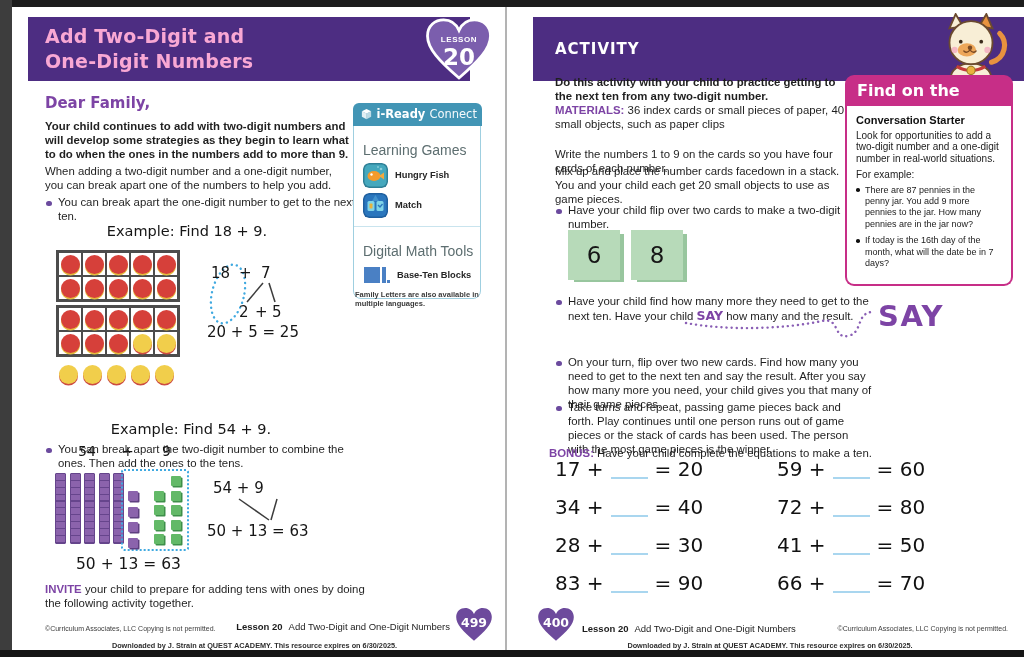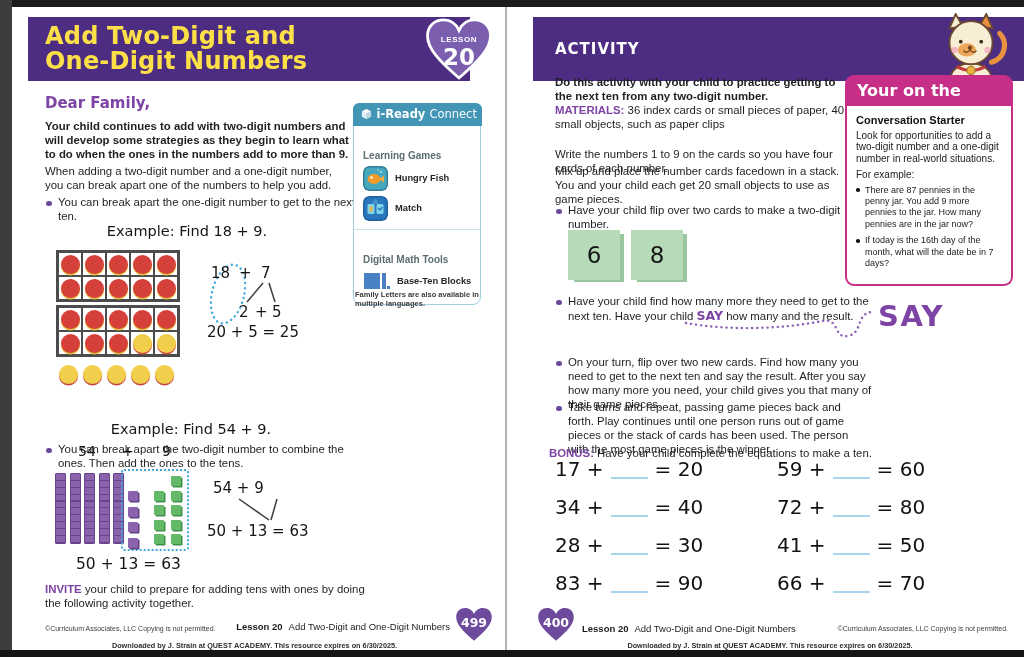--- a/index.html
+++ b/index.html
@@ -19,21 +19,21 @@
   .bold{font-weight:bold;}
   .bullet{padding-left:13px;position:relative;}
   .bullet::before{content:"";position:absolute;left:1px;top:4.6px;width:5.6px;height:5.6px;border-radius:50%;background:#6b4a9e;}
   .purple-label{color:#7d44a5;font-weight:bold;}
   .school{font-family:"DejaVu Sans",sans-serif;font-weight:500;color:#161616;}
   .abs{position:absolute;}
 
   
   .lp-header{position:absolute;left:16px;top:10px;width:442px;height:64px;background:#4d2d82;
              display:flex;align-items:center;padding-left:17px;box-sizing:border-box;}
-  .h-title{font-family:"DejaVu Sans",sans-serif;font-weight:800;font-size:24px;line-height:25.5px;color:#fde047;letter-spacing:.2px;}
+  .h-title{font-family:"DejaVu Sans",sans-serif;font-weight:800;font-size:19px;line-height:25.5px;color:#f9a8d4;letter-spacing:.2px;}
   .heart-badge{position:absolute;left:412px;top:4px;width:70px;height:78px;}
   .heart-badge svg{position:absolute;left:0;top:0;}
   .lh-label{position:absolute;left:0;top:24px;width:70px;text-align:center;color:#fff;font-size:8px;font-weight:bold;letter-spacing:.6px;}
   .lh-num{position:absolute;left:0;top:33px;width:70px;text-align:center;color:#fff;font-size:23px;font-weight:800;font-family:"DejaVu Sans",sans-serif;}
   .greeting{position:absolute;left:33px;top:87px;font-family:"DejaVu Sans",sans-serif;font-weight:800;font-size:15px;color:#7d44a5;}
 
   .example-title{font-family:"DejaVu Sans",sans-serif;font-weight:500;font-size:14.5px;color:#161616;text-align:center;}
 
   
   .frame{display:grid;grid-template-columns:repeat(5,24px);grid-auto-rows:24px;border:2px solid #4c4c4c;width:max-content;background:#fff;}
@@ -56,21 +56,21 @@
   .green-units .cube{background:#63b968;box-shadow:1.5px 1.5px 0 #3e8f4a;}
   .purple-units{display:grid;gap:5.5px;}
   .green-units{display:grid;grid-template-columns:12px 12px;gap:4.5px 5px;}
   .green-units .cube:first-child{grid-column:2;}
 
   
   .iready-box{position:absolute;left:341px;top:96px;width:128px;border:1.5px solid #9fcfe0;border-radius:8px;background:#fff;box-sizing:border-box;}
   .ir-header{background:#4295b5;border-radius:6px 6px 0 0;height:23px;display:flex;align-items:center;gap:4px;padding-left:7px;margin:-1.5px -1.5px 0 -1.5px;}
   .ir-brand{color:#fff;font-size:11.5px;font-weight:800;font-family:"DejaVu Sans",sans-serif;}
   .ir-brand .lt{font-weight:400;opacity:.95;}
-  .ir-sec{font-size:10px;font-weight:bold;color:#5d6e70;margin:24px 0 4px 9px;}
+  .ir-sec{font-size:14px;font-weight:normal;color:#5d6e70;margin:16px 0 4px 9px;}
   .ir-row{display:flex;align-items:center;gap:7px;margin:5px 0 5px 9px;}
   .ir-row .lbl{font-size:9.3px;font-weight:bold;color:#262626;}
   .ir-divider{height:1px;background:#c9e4ee;margin:8px 0 0 0;}
   .app-icon{width:25px;height:25px;border-radius:6px;flex:0 0 auto;}
   .ir-note{position:absolute;left:343px;top:283px;width:130px;font-size:7.5px;line-height:9.3px;font-weight:600;color:#3a3a3a;}
 
   
   .foot-copy{font-size:7px;color:#3c3c3c;}
   .foot-lesson{font-size:9.5px;color:#1c1c1c;}
   .foot-lesson .t{font-weight:bold;margin-right:6px;}
@@ -431,21 +431,21 @@
       <circle cx="37" cy="34" r="2.2" fill="#7a4a24"></circle>
       <path d="M37,36 q-3,4 -6,1 M37,36 q3,4 6,1" stroke="#7a4a24" stroke-width="1.3" fill="none" stroke-linecap="round"></path>
       <path d="M24,52 q14,8 28,0" stroke="#c43b3b" stroke-width="3" fill="none"></path>
       <circle cx="38" cy="56" r="4" fill="#e8b33f" stroke="#9a7a20" stroke-width="1"></circle>
       <ellipse cx="24" cy="72" rx="6" ry="4.5" fill="#f8eed6" stroke="#6b4a2f" stroke-width="1.5"></ellipse>
       <ellipse cx="52" cy="72" rx="6" ry="4.5" fill="#f8eed6" stroke="#6b4a2f" stroke-width="1.5"></ellipse>
     </svg>
 
     <div class="go-box">
       <div class="go-head">
-        <span>Your on the</span>
+        <span>Find on the</span>
       </div>
 
       <div class="go-body">
         <p class="go-title">Conversation Starter</p>
         <p class="go-text">Look for opportunities to add a two-digit number and a one-digit number in real-world situations.</p>
         <p class="go-text" style="margin-bottom:4px;">For example:</p>
         <p class="go-bullet">There are 87 pennies in the penny jar. You add 9 more pennies to the jar. How many pennies are in the jar now?</p>
         <p class="go-bullet">If today is the 16th day of the month, what will the date be in 7 days?</p>
       </div>
     </div>

